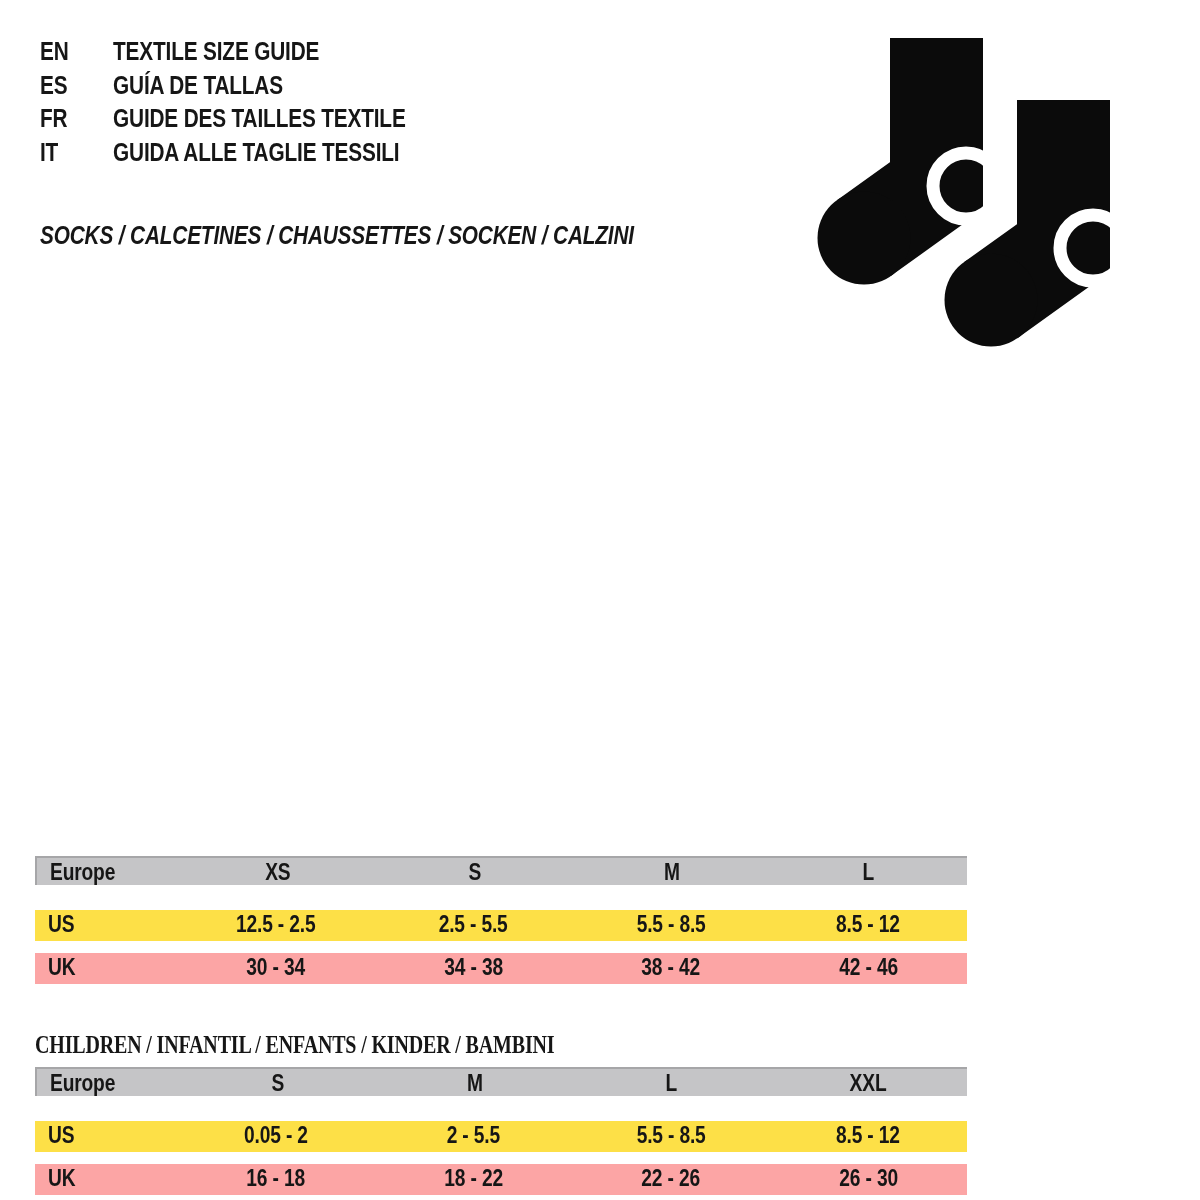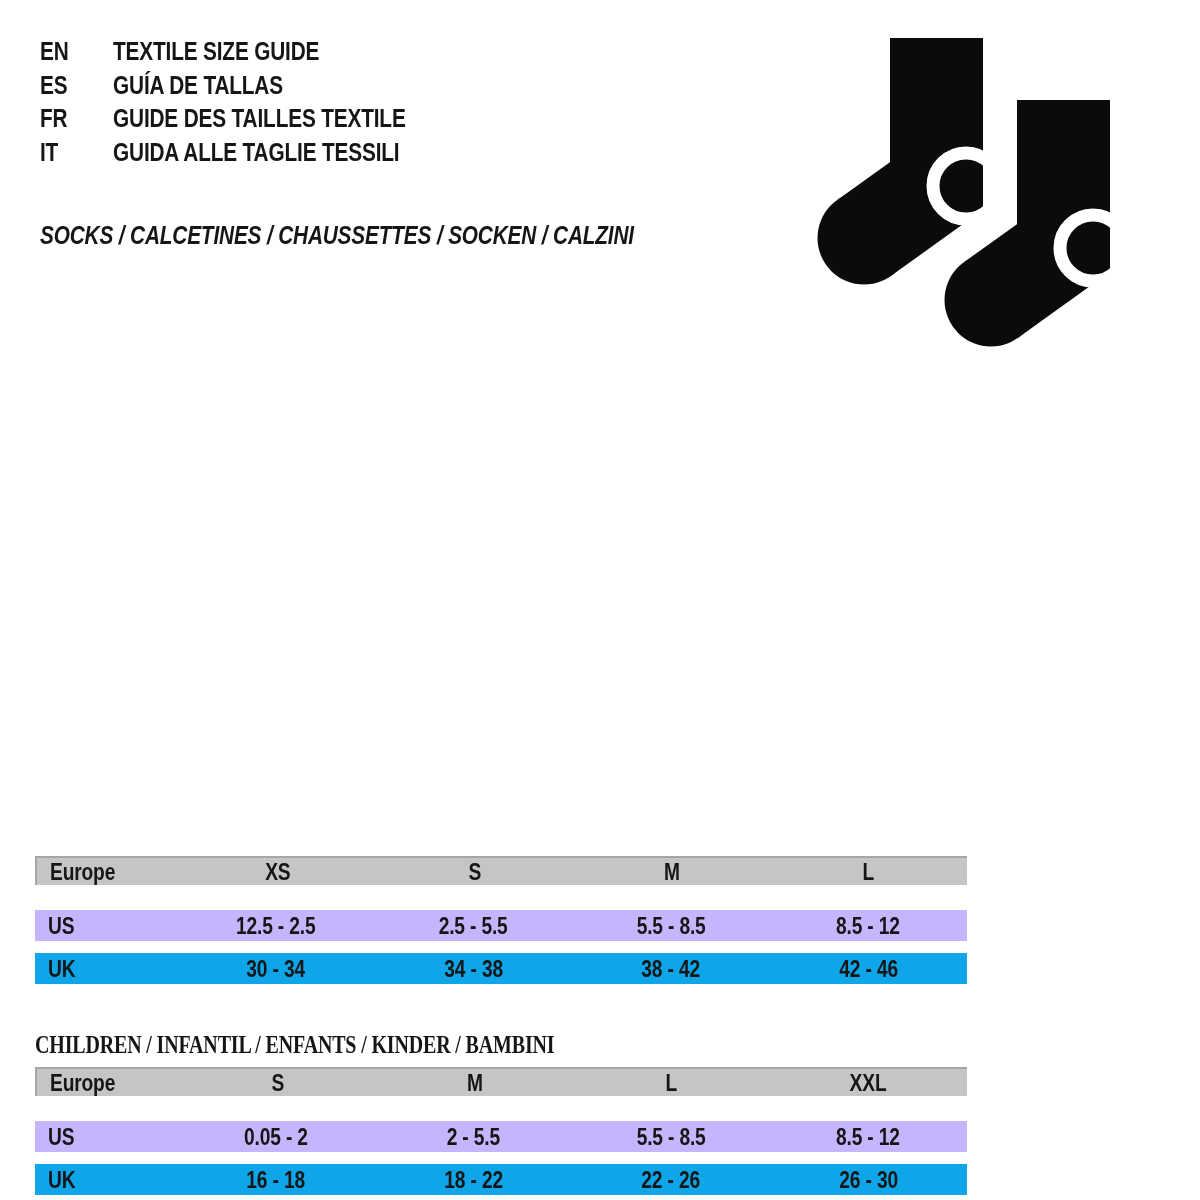--- a/index.html
+++ b/index.html
@@ -35,30 +35,30 @@
 
   
   .tbl-title { position: absolute; left: 35px; font-size: 25px; }
   .title-1 { top: 818px; }
   .title-2 { top: 1031px; font-family: Liberation Serif, serif; }
 
   .size-table { position: absolute; left: 35px; width: 932px; font-size: 24px; }
   .table-1 { top: 856px; }
   .table-2 { top: 1067px; }
 
-  .trow { display: flex; align-items: center; height: 31px; box-sizing: border-box; }
+  .trow { display: flex; align-items: flex-start; height: 31px; box-sizing: border-box; }
   .trow.head {
     background: #c5c5c7;
     height: 29px;
     border-top: 2px solid #a6a6a8;
     border-left: 2px solid #a6a6a8;
     margin-bottom: 2px;
   }
-  .trow.r-even { background: #c4b5fd; margin-bottom: 2px; margin-top: 25px; }
-  .trow.r-odd  { background: #0ea5e9; margin-top: 12px; }
+  .trow.r-even { background: #fde047; margin-bottom: 2px; margin-top: 25px; }
+  .trow.r-odd  { background: #fca5a5; margin-top: 12px; }
 
   .tcell { flex: 0 0 21.18%; display: flex; justify-content: center; overflow: visible; }
   .tcell .cond { transform-origin: 50% 50%; }
   .tcell.c0 {
     flex: 0 0 15.28%;
     justify-content: flex-start;
     padding-left: 13px;
     box-sizing: border-box;
   }
   .tcell.c0 .cond { transform-origin: 0 50%; }

